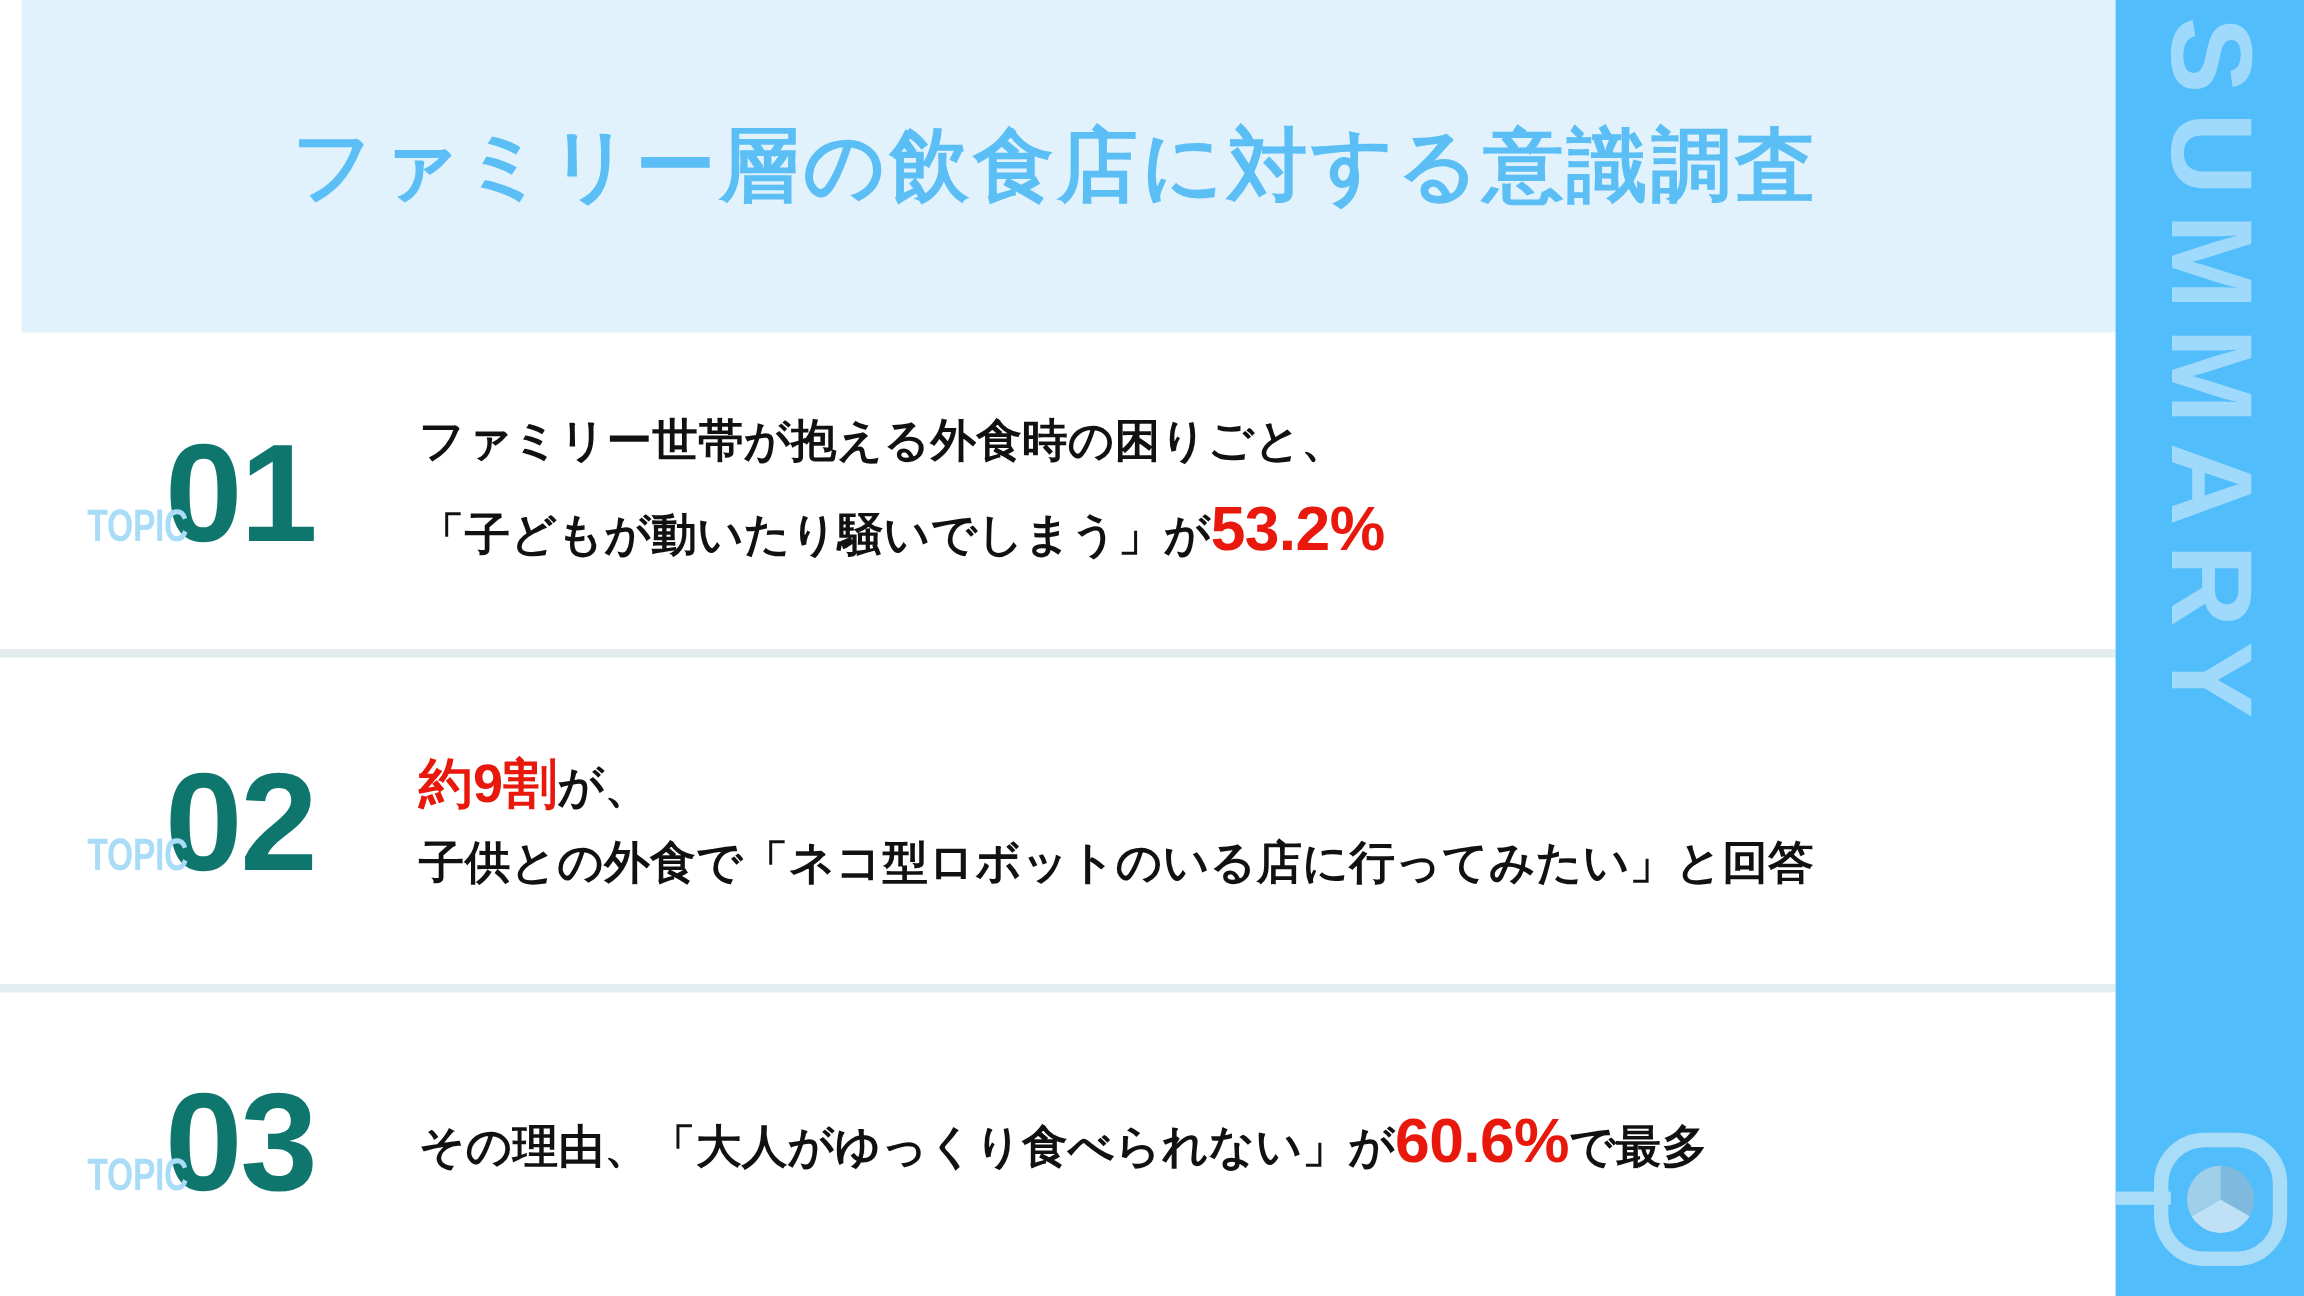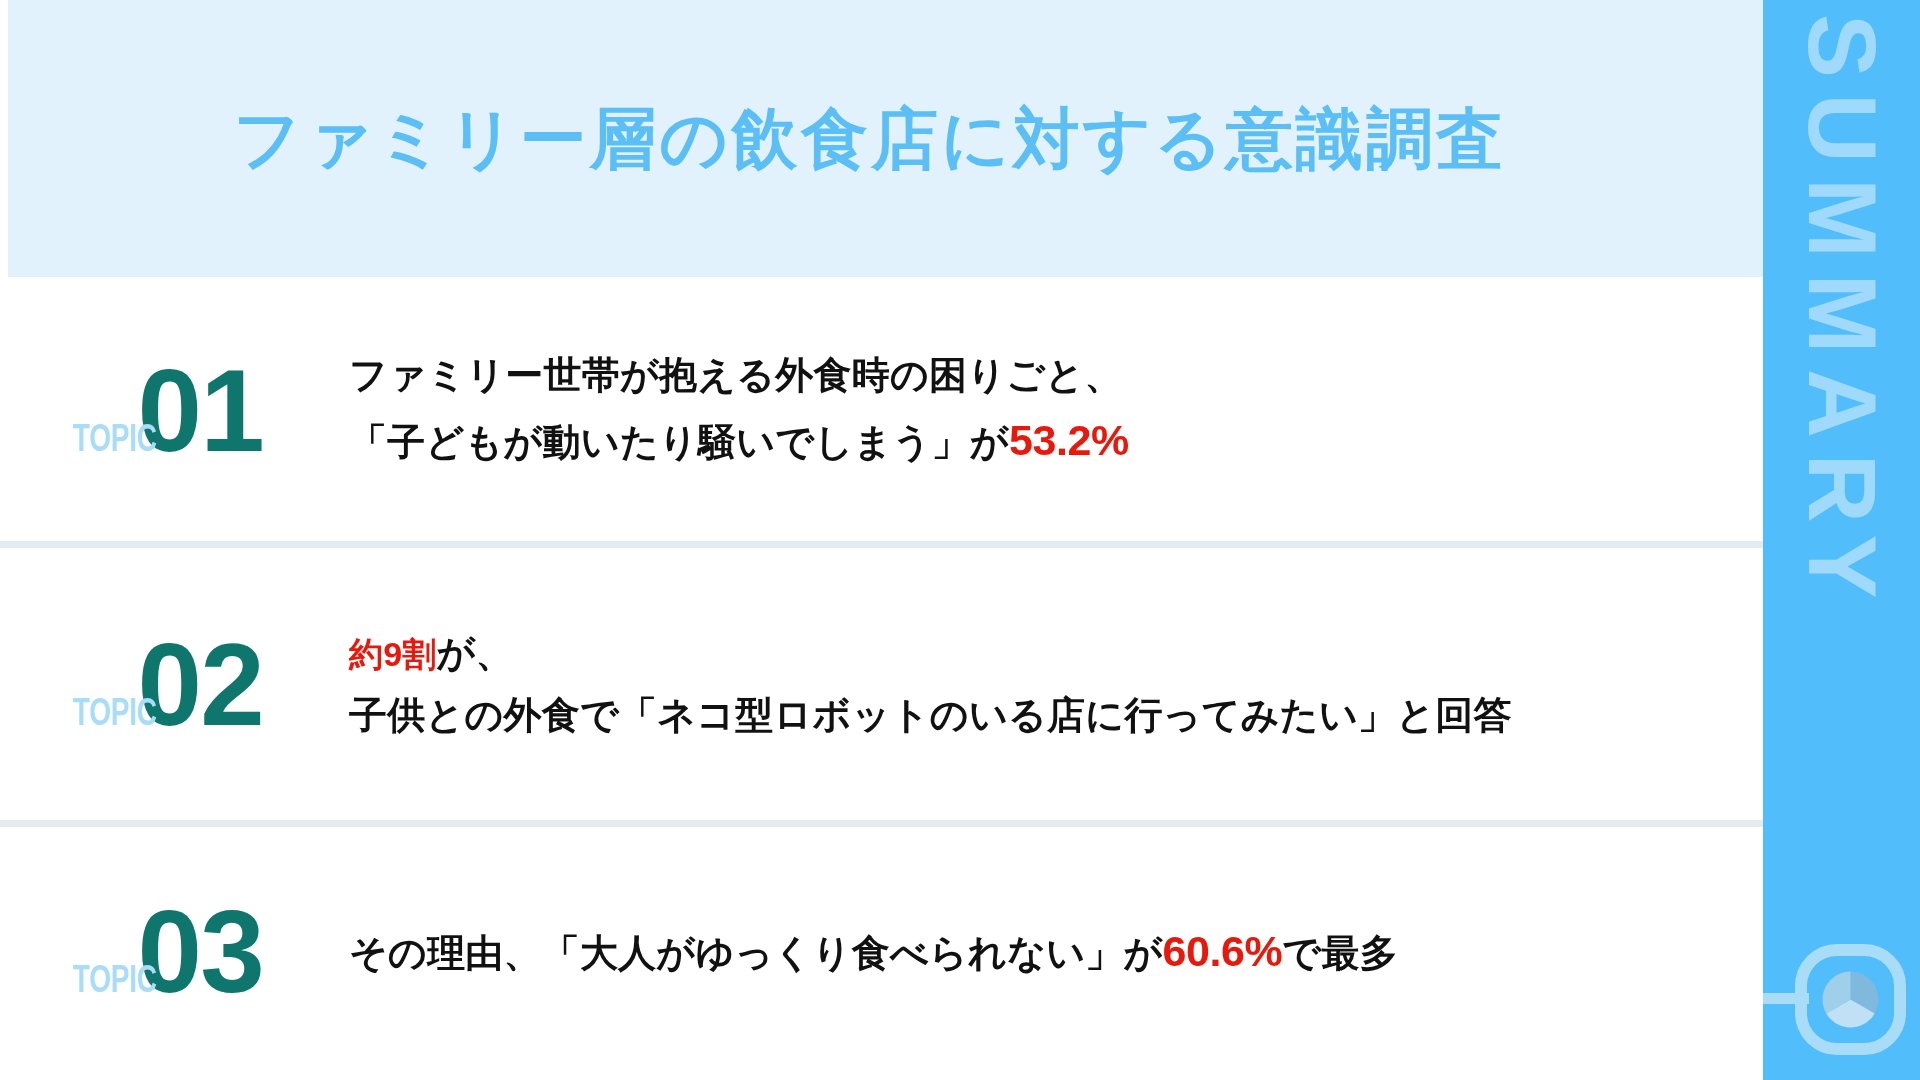--- a/index.html
+++ b/index.html
@@ -16,21 +16,21 @@
   #slide {
     position: relative;
     width: 1920px;
     height: 1080px;
     background: #ffffff;
   }
 
   
   .header-band {
     position: absolute;
-    left: 8px;
+    left: 18px;
     top: 0;
     width: 1763px;
     height: 277px;
     background: #e1f2fc;
     display: flex;
     align-items: center;
     justify-content: center;
   }
 
   .header-title {
@@ -117,28 +117,28 @@
     font-weight: 700;
     color: #111111;
     line-height: 1.62;
     white-space: nowrap;
     letter-spacing: 0.005em;
   }
 
   .topic-row.t3 .topic-line { line-height: 1.3; }
 
   .pct {
-    font-size: 43px;
+    font-size: 52px;
     color: #e8190c;
     font-weight: 700;
     letter-spacing: -0.01em;
   }
 
   .big-red {
-    font-size: 34px;
+    font-size: 45px;
     color: #e8190c;
     font-weight: 700;
   }
 
   
   .sidebar {
     position: absolute;
     right: 0;
     top: 0;
     width: 157px;

